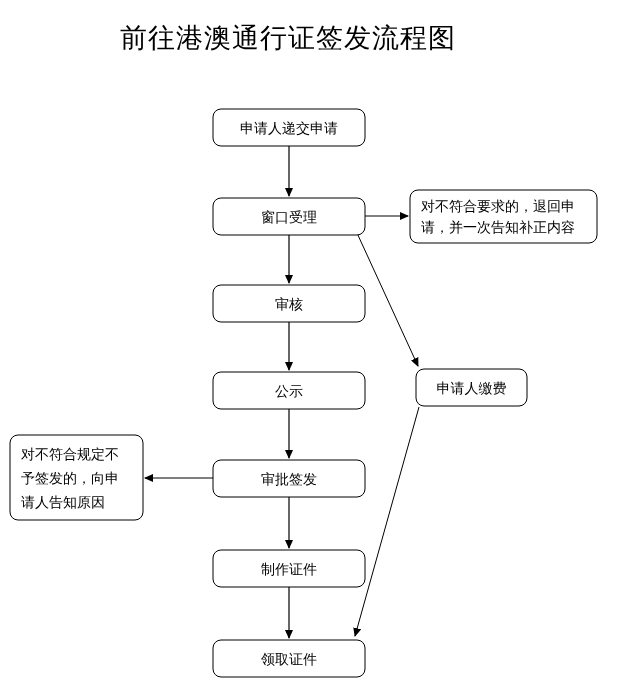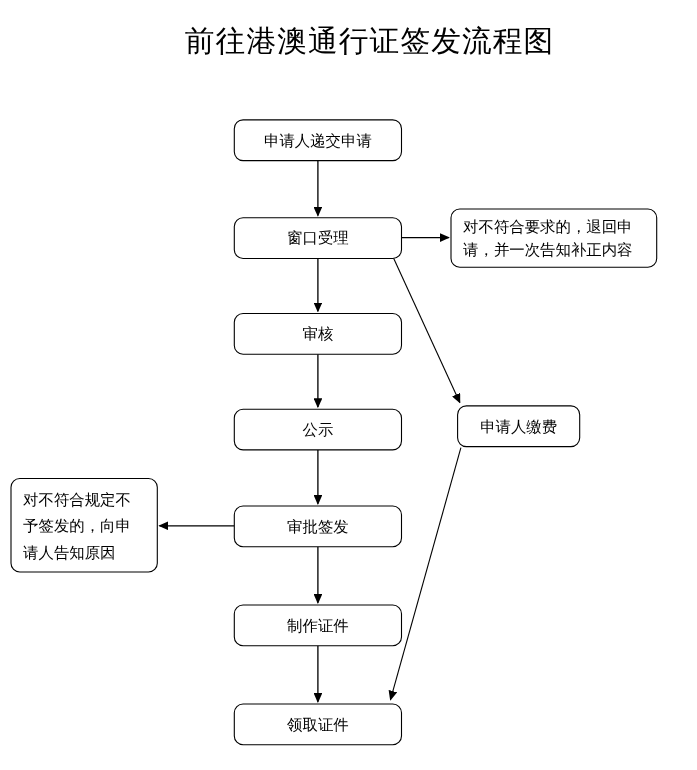--- a/index.html
+++ b/index.html
@@ -19,21 +19,20 @@
     left: 0;
     top: 20px;
     width: 576px;
     text-align: center;
     font-size: 27px;
     font-weight: normal;
     color: #000000;
     letter-spacing: 1px;
     line-height: 36px;
     font-family: "DejaVu Sans", "Liberation Sans", sans-serif;
-    margin-left: 48px;
   }
   #flow-svg {
     position: absolute;
     left: 0;
     top: 0;
   }
   .node-box {
     fill: #ffffff;
     stroke: #000000;
     stroke-width: 1;

